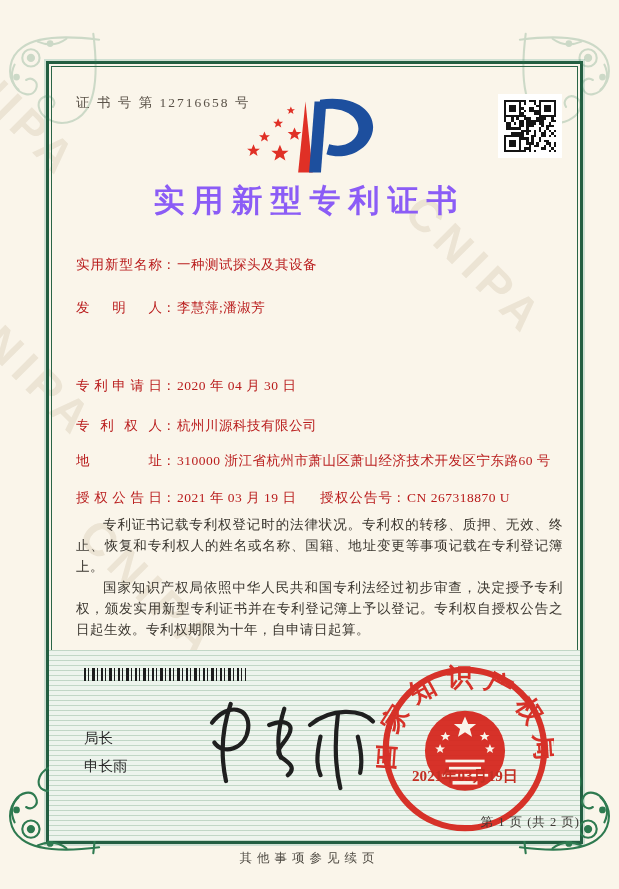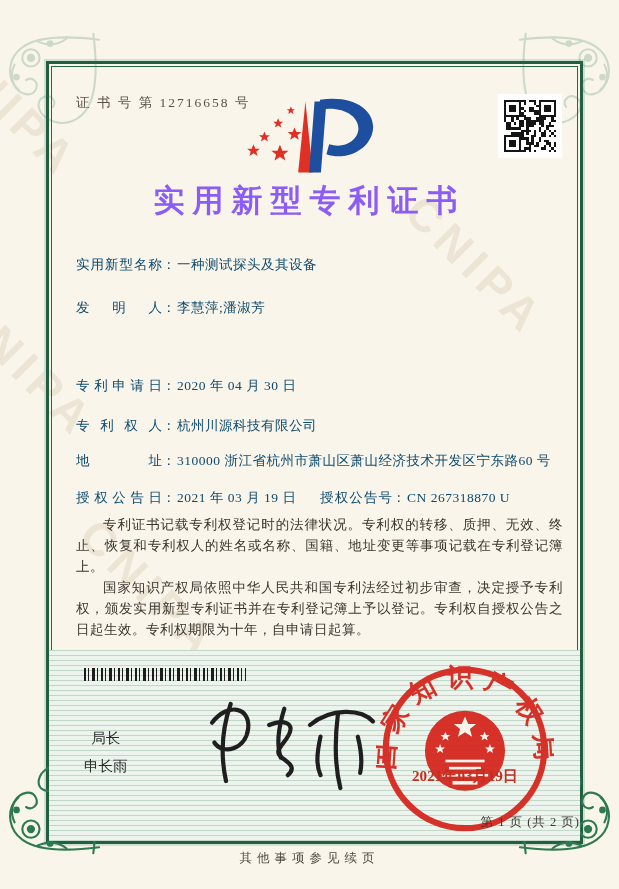--- a/index.html
+++ b/index.html
@@ -25,38 +25,38 @@
   .cert-no{position:absolute;left:76px;top:94px;font-size:13.5px;letter-spacing:2px;color:#5a5248;}
 
   .logo{position:absolute;left:238px;top:96px;width:144px;height:82px;}
   .qr{position:absolute;left:498px;top:94px;width:64px;height:64px;background:#ffffff;
       display:flex;align-items:center;justify-content:center;}
   .qr svg{width:52px;height:52px;}
 
   .title{position:absolute;left:0;right:0;top:180px;text-align:center;
          font-size:31px;font-weight:bold;letter-spacing:8px;color:#8b5cf6;}
 
-  .field{position:absolute;left:76px;font-size:13.5px;color:#0c4a6e;line-height:17px;}
+  .field{position:absolute;left:76px;font-size:13.5px;color:#b91c1c;line-height:17px;}
   .flabel{display:inline-block;width:86px;text-align:justify;text-align-last:justify;vertical-align:top;}
   .fcolon{display:inline-block;width:15px;vertical-align:top;}
   .fvalue{display:inline-block;max-width:398px;vertical-align:top;letter-spacing:0.5px;}
   .f0{top:256px}.f1{top:299px}.f2{top:342px}.f3{top:377px}.f4{top:417px}.f5{top:452px}
   .f6{top:489px}.f7{top:489px;left:320px}
   .f7 .flabel{width:72px}
 
   .paras{position:absolute;left:76px;right:56px;top:514px;font-size:13.5px;color:#3a362f;
          text-align:justify;line-height:21px;}
   .paras p{margin:0;text-indent:2em;letter-spacing:0.5px;}
 
   
   .band{position:absolute;left:49px;top:650px;width:531px;height:191px;background:#edf4ed;
         background-image:repeating-linear-gradient(0deg,rgba(92,148,109,0.30) 0 1px,rgba(92,148,109,0) 1px 5px);}
   .barcode{position:absolute;left:35px;top:18px;width:162px;height:13px;
         background:repeating-linear-gradient(90deg,#1c1c1c 0 2px,transparent 2px 4px,#1c1c1c 4px 5px,transparent 5px 8px,#1c1c1c 8px 11px,transparent 11px 13px,#1c1c1c 13px 14px,transparent 14px 17px);}
-  .director{position:absolute;left:35px;top:74px;font-size:14.5px;color:#2b2b2b;line-height:28px;text-align:center;}
+  .director{position:absolute;left:35px;top:74px;font-size:14.5px;color:#2b2b2b;line-height:28px;}
   .signature{position:absolute;left:135px;top:40px;width:210px;height:105px;}
   .seal{position:absolute;left:327px;top:10px;width:178px;height:178px;opacity:.95;}
   .page-info{position:absolute;left:0;right:0;bottom:10px;text-align:right;
              font-size:12.5px;color:#3d3a35;letter-spacing:1px;}
 
   .foot-note{position:absolute;left:0;right:0;top:850px;text-align:center;
              font-size:12.5px;letter-spacing:5px;color:#4e4a42;}
 </style>
 </head>
 <body>

